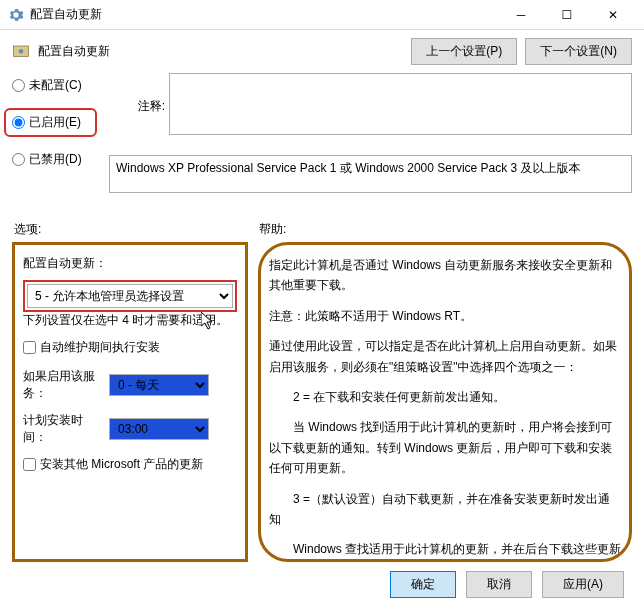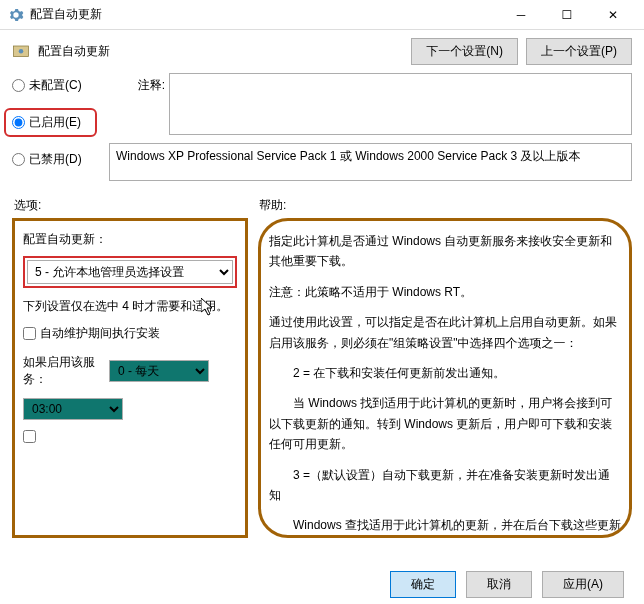--- a/index.html
+++ b/index.html
@@ -15,45 +15,45 @@
     .header-icon { width: 20px; height: 20px; }
     .header-title { flex: 1; }
     .nav-btn { padding: 4px 14px; border: 1px solid #adadad; background: #e1e1e1; cursor: pointer; }
     
     .top-section { display: flex; padding: 0 12px 8px 12px; gap: 12px; }
     .radio-col { width: 85px; padding-top: 4px; }
     .radio-row { display: flex; align-items: center; margin-bottom: 14px; }
     .radio-row input { margin-right: 4px; }
     .radio-row.highlight { border: 2px solid #d32f2f; padding: 4px 6px; border-radius: 6px; margin-left: -8px; }
     .fields-col { flex: 1; }
-    .field-row { display: flex; margin-bottom: 8px; }
+    .field-row { display: flex; margin-bottom: 20px; align-items: center; }
     .field-label { width: 60px; padding-top: 4px; text-align: right; padding-right: 4px; }
     .field-box { flex: 1; border: 1px solid #adadad; padding: 4px 6px; min-height: 62px; background: #fff; }
     .platform-box { min-height: 38px; }
     
     .mid-labels { display: flex; padding: 0 14px 4px 14px; }
     .mid-labels .lbl-left { width: 245px; }
     
     .panels { display: flex; padding: 0 12px; gap: 10px; }
     .panel { border: 3px solid #a16207; padding: 10px 8px; height: 320px; overflow-y: auto; }
     .panel-left { width: 236px; }
     .panel-right { flex: 1; line-height: 1.7; border-radius: 30px; }
     .panel-right p { margin-bottom: 10px; }
     .indent { text-indent: 2em; }
     
     .opt-label { margin-bottom: 8px; }
-    .select-wrap { border: 2px solid #d32f2f; padding: 2px; margin-bottom: 10px; }
+    .select-wrap { border: 2px solid #d32f2f; padding: 2px; margin-bottom: 0; }
     .select-wrap select { width: 100%; padding: 3px; border: 1px solid #adadad; background: #fff; }
     .note { margin-bottom: 10px; position: relative; }
     .cursor-arrow { position: absolute; right: 22px; top: 0; }
     .check-row { display: flex; align-items: center; margin-bottom: 12px; }
     .check-row input { margin-right: 4px; }
     .sched-row { display: flex; align-items: center; margin-bottom: 10px; gap: 8px; }
     .sched-row .slbl { width: 78px; }
-    .sched-row select, .sched-row .time-sel { padding: 2px 4px; border: 1px solid #adadad; background: #0f766e; min-width: 100px; }
+    .sched-row select, .sched-row .time-sel { padding: 2px 4px; border: 1px solid #adadad; background: #1d4ed8; min-width: 100px; }
     
     .footer { position: absolute; bottom: 6px; right: 20px; display: flex; gap: 10px; }
     .footer button { padding: 4px 20px; border: 1px solid #adadad; background: #e1e1e1; cursor: pointer; }
     .footer .primary { background: #cde6f7; border-color: #0078d7; }
     
     .gear-svg { width: 18px; height: 18px; }
   </style>
 </head>
 <body>
 
@@ -68,22 +68,22 @@
     <div class="win-btn close">✕</div>
   </div>
 </div>
 
 <div class="header-row">
   <svg class="header-icon gear-svg" viewBox="0 0 24 24">
       <rect x="2" y="4" width="20" height="14" fill="#d9c78f" stroke="#8a7a3c"></rect>
       <circle cx="12" cy="11" r="3" fill="#5b8fb9"></circle>
     </svg>
   <span class="header-title">配置自动更新</span>
+  <button class="nav-btn">上一个设置(P)</button>
   <button class="nav-btn">下一个设置(N)</button>
-  <button class="nav-btn">上一个设置(P)</button>
 </div>
 
 <div class="top-section">
   <div class="radio-col">
     <label class="radio-row">
       <input type="radio" name="st" style="">
       <span>未配置(C)</span>
     </label>
     <label class="radio-row highlight">
       <input type="radio" name="st" checked="" style="">
@@ -130,26 +130,28 @@
       <input type="checkbox" style="">
       <span>自动维护期间执行安装</span>
     </label>
     <div class="sched-row">
       <span class="slbl">如果启用该服务：</span>
       <select>
         <option>0 - 每天</option>
       </select>
     </div>
     <div class="sched-row">
+      <span class="slbl">计划安装时间：</span>
       <select class="time-sel">
         <option>03:00</option>
       </select>
     </div>
     <label class="check-row">
       <input type="checkbox" style="">
+      <span>安装其他 Microsoft 产品的更新</span>
     </label>
   </div>
   <div class="panel panel-right">
     <p>指定此计算机是否通过 Windows 自动更新服务来接收安全更新和其他重要下载。</p>
     <p>注意：此策略不适用于 Windows RT。</p>
     <p>通过使用此设置，可以指定是否在此计算机上启用自动更新。如果启用该服务，则必须在"组策略设置"中选择四个选项之一：</p>
     <p class="indent">2 = 在下载和安装任何更新前发出通知。</p>
     <p class="indent">当 Windows 找到适用于此计算机的更新时，用户将会接到可以下载更新的通知。转到 Windows 更新后，用户即可下载和安装任何可用更新。</p>
     <p class="indent">3 =（默认设置）自动下载更新，并在准备安装更新时发出通知</p>
     <p class="indent">Windows 查找适用于此计算机的更新，并在后台下载这些更新（在此过程中，用户不会收到通知或被打断工作）。完成下载后，用户将收到可以安装更新的通知。转到 Windows 更新后，用户即可安装更新。</p>

